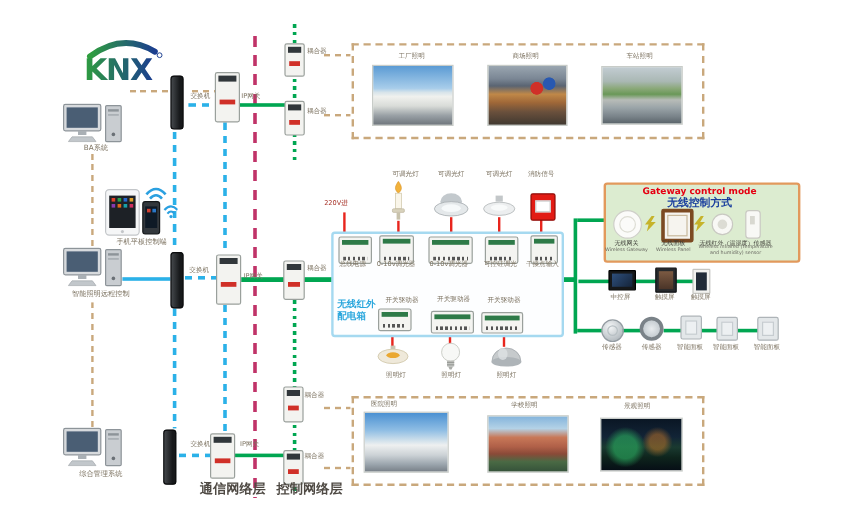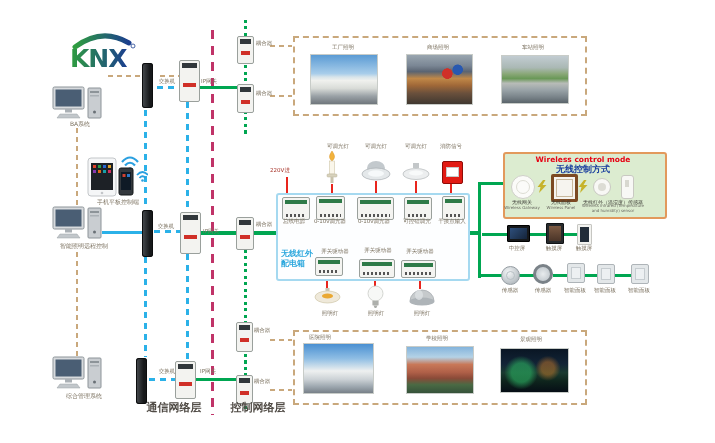--- a/index.html
+++ b/index.html
@@ -203,21 +203,21 @@
   <div class="dinv" style="left:237px;top:84px;width:15px;height:27px;"></div>
   <div class="dinv" style="left:236px;top:217px;width:16px;height:31px;"></div>
   <div class="dinv" style="left:236px;top:322px;width:15px;height:28px;"></div>
   <div class="dinv" style="left:236px;top:375px;width:15px;height:27px;"></div>
   <div class="lbl tiny" style="left:264px;top:41px;">耦合器</div>
   <div class="lbl tiny" style="left:264px;top:91px;">耦合器</div>
   <div class="lbl tiny" style="left:264px;top:222px;">耦合器</div>
   <div class="lbl tiny" style="left:262px;top:328px;">耦合器</div>
   <div class="lbl tiny" style="left:262px;top:379px;">耦合器</div>
 
-  <div class="layer-lbl" style="left:174px;top:400px;">通信网络层</div>
+  <div class="layer-lbl" style="left:194px;top:400px;">通信网络层</div>
   <div class="layer-lbl" style="left:258px;top:400px;">控制网络层</div>
 
   <div class="dash-box" style="left:293px;top:36px;width:290px;height:76px;"></div>
   <div class="lbl tiny" style="left:343px;top:45px;">工厂照明</div>
   <div class="lbl tiny" style="left:438px;top:45px;">商场照明</div>
   <div class="lbl tiny" style="left:533px;top:45px;">车站照明</div>
   <div class="photo" style="left:310px;top:54px;width:66px;height:49px;background:
        linear-gradient(180deg,#5b9bd4 0%,#a8cdea 38%,#d8e4ea 45%,#f0f1ee 52%,#d9dcd8 68%,#9aa1a6 84%,#6f767c 100%);"></div>
   <div class="photo" style="left:406px;top:54px;width:65px;height:49px;background:
        radial-gradient(circle at 62% 38%,#d03028 0 10%,transparent 11%),
@@ -300,21 +300,21 @@
   <svg class="abs" style="left:409px;top:287px;" width="26" height="20" viewBox="0 0 26 20">
     <path d="M1 14 a12 11 0 0 1 24 0 z" fill="#c6cacc" stroke="#9aa0a4" stroke-width="0.6"></path>
     <ellipse cx="13" cy="14.5" rx="12.5" ry="4" fill="#aeb4b8"></ellipse>
     <ellipse cx="10" cy="8" rx="4" ry="5" fill="#dde1e3" opacity="0.8"></ellipse>
   </svg>
   <div class="lbl tiny" style="left:330px;top:311px;">照明灯</div>
   <div class="lbl tiny" style="left:376px;top:311px;">照明灯</div>
   <div class="lbl tiny" style="left:422px;top:311px;">照明灯</div>
 
   <div class="wbox" style="left:503px;top:152px;width:160px;height:63px;"></div>
-  <div class="wt-en" style="left:583px;top:155px;">Wireless control mode</div>
+  <div class="wt-en" style="left:583px;top:155px;">Gateway control mode</div>
   <div class="wt-zh" style="left:583px;top:163px;">无线控制方式</div>
 
   <div class="abs circle" style="left:511px;top:175px;width:22px;height:22px;background:#fbfbf9;border:1px solid #cfcfc9;">
     <span class="abs circle" style="inset:4px;border:1px solid #ddddd4;"></span>
   </div>
   <svg class="abs" style="left:537px;top:180px;" width="10" height="13" viewBox="0 0 10 13">
     <polygon points="6,0 0.5,7 3.5,7 2,13 9.5,5 5.5,5 8.5,0" fill="#c6b32a"></polygon>
   </svg>
   <div class="abs" style="left:551px;top:174px;width:21px;height:22px;background:#f6f4ef;border:3px solid #7c4a22;border-radius:2px;">
     <span class="abs" style="inset:2px;border:1px solid #c8b89c;"></span>

